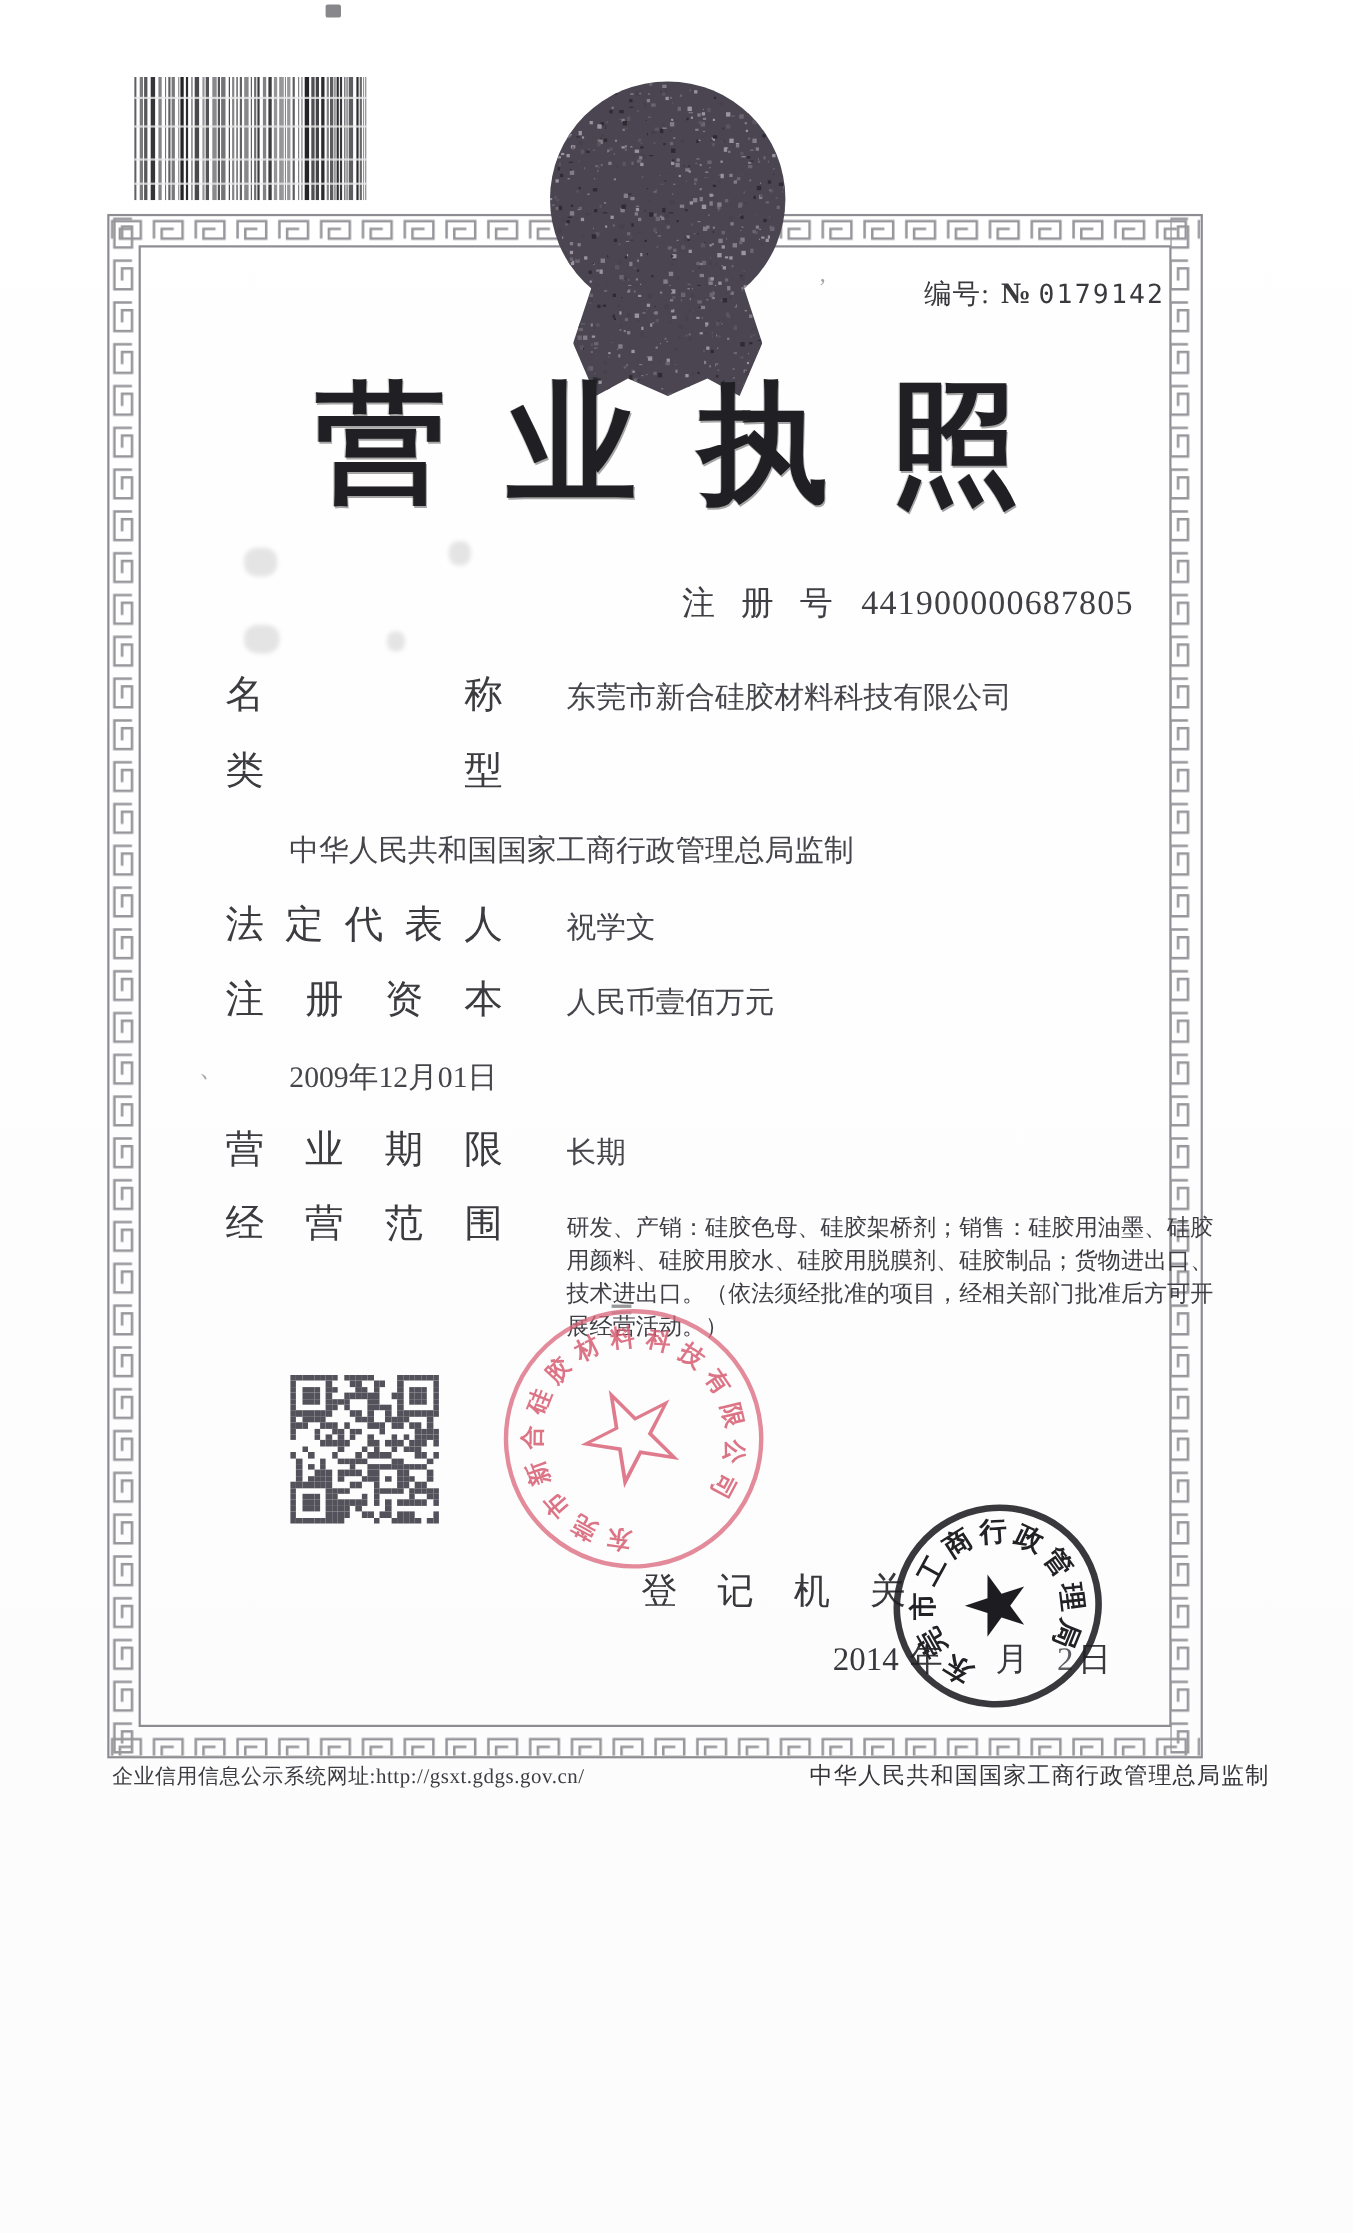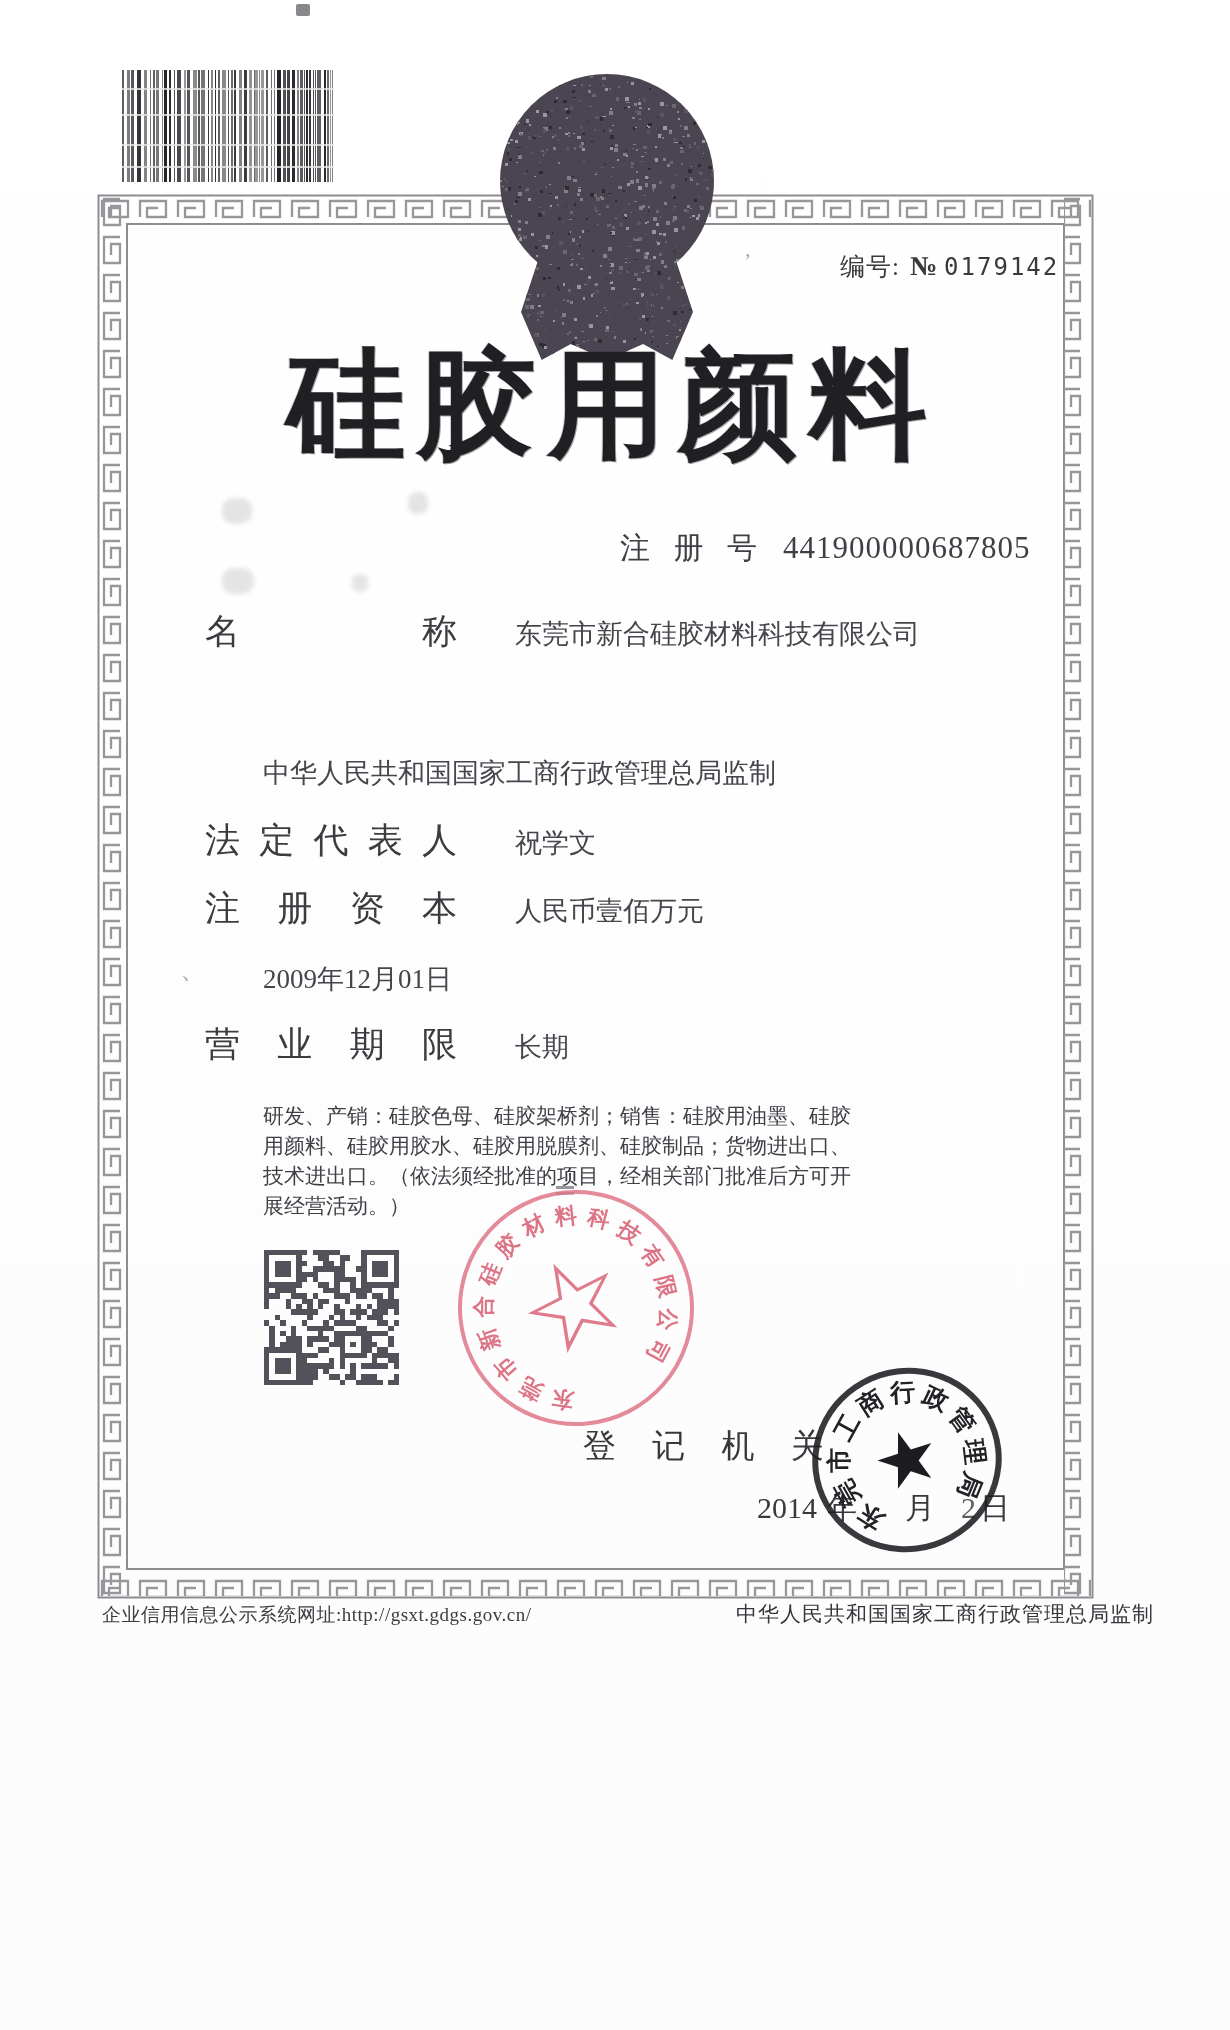--- a/index.html
+++ b/index.html
@@ -1065,52 +1065,54 @@
         <b style="left: 61.7021px; top: 81.2467px; width: 2.29805px; height: 1px; background: rgb(131, 125, 136);"></b>
         <b style="left: 142.59px; top: 6.17776px; width: 1.4045px; height: 1.4045px; background: rgb(131, 125, 136);"></b>
         <b style="left: 158.46px; top: 69.2311px; width: 1.64881px; height: 1.64881px; background: rgb(154, 147, 160);"></b>
       </div>
   </div>
 
   <div class="serial">
     <span>编号:</span><span class="nomark">№</span><span class="num">0179142</span>
   </div>
 
-  <div class="title">硅胶用颜料</div>
+  <div class="title">营业执照</div>
 
   <div class="regno">
     <span class="lab">注 册 号</span><span class="val">441900000687805</span>
   </div>
 
   <div class="rows">
     <div class="frow" style="top:0">
       <div class="flabel">名称</div>
       <div class="fvalue">东莞市新合硅胶材料科技有限公司</div>
     </div>
     <div class="frow" style="top:69px">
+      <div class="flabel">类型</div>
     </div>
     <div class="frow" style="top:139px">
       <div class="fvalue">中华人民共和国国家工商行政管理总局监制</div>
     </div>
     <div class="frow" style="top:209px">
       <div class="flabel">法定代表人</div>
       <div class="fvalue">祝学文</div>
     </div>
     <div class="frow" style="top:277px">
       <div class="flabel">注册资本</div>
       <div class="fvalue">人民币壹佰万元</div>
     </div>
     <div class="frow" style="top:345px">
       <div class="fvalue">2009年12月01日</div>
     </div>
     <div class="frow" style="top:413px">
       <div class="flabel">营业期限</div>
       <div class="fvalue">长期</div>
     </div>
     <div class="frow" style="top:481px">
+      <div class="flabel">经营范围</div>
       <div class="fvalue wrap">研发、产销：硅胶色母、硅胶架桥剂；销售：硅胶用油墨、硅胶用颜料、硅胶用胶水、硅胶用脱膜剂、硅胶制品；货物进出口、技术进出口。（依法须经批准的项目，经相关部门批准后方可开展经营活动。）</div>
     </div>
   </div>
 
   <div class="qr">
       <b style="left: 0px; top: 0px; width: 5.4px; height: 5.4px;"></b>
       <b style="left: 5.4px; top: 0px; width: 5.4px; height: 5.4px;"></b>
       <b style="left: 10.8px; top: 0px; width: 5.4px; height: 5.4px;"></b>
       <b style="left: 16.2px; top: 0px; width: 5.4px; height: 5.4px;"></b>
       <b style="left: 21.6px; top: 0px; width: 5.4px; height: 5.4px;"></b>

